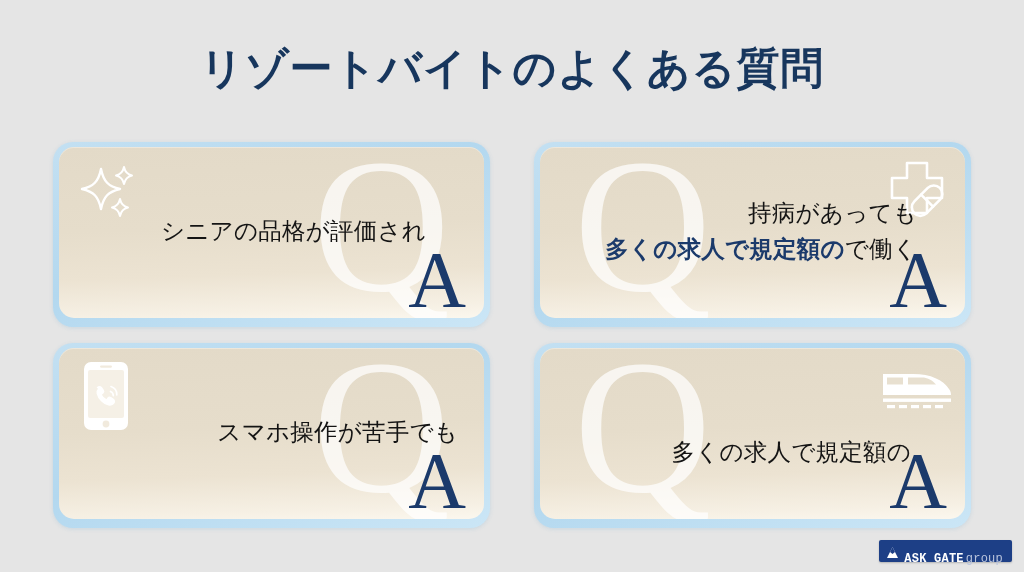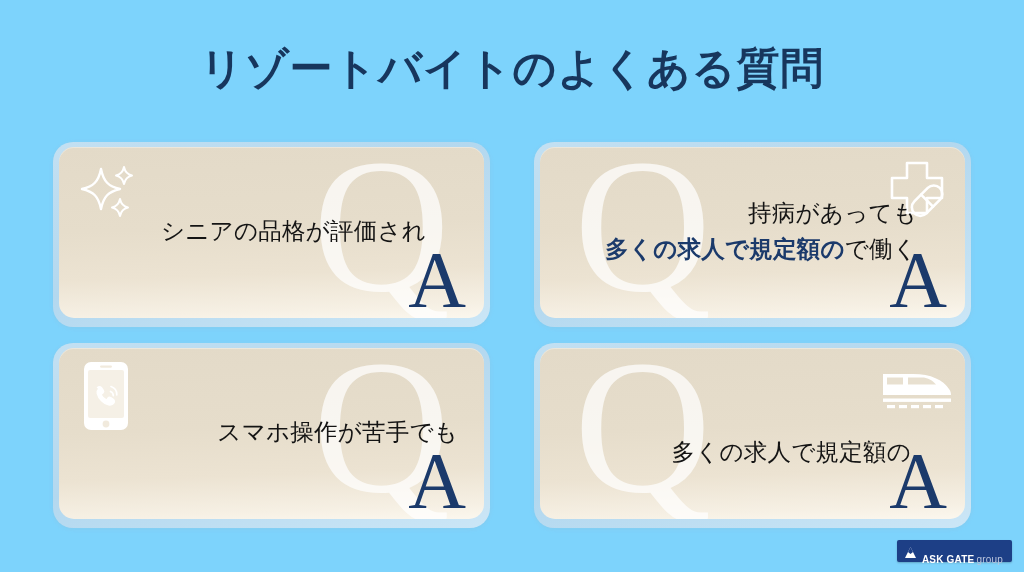--- a/index.html
+++ b/index.html
@@ -10,21 +10,21 @@
     height:572px;
     background:#ffffff;
     font-family:"Liberation Sans","DejaVu Sans",sans-serif;
     overflow:hidden;
   }
 
   #slide {
     position:relative;
     width:1024px;
     height:572px;
-    background:#7dd3fc;
+    background:#e5e5e5;
   }
 
   
   .title {
     position:absolute;
     left:0; top:44px;
     width:1024px;
     text-align:center;
     font-size:43px;
     font-weight:bold;
@@ -159,26 +159,26 @@
     padding:0 9px 0 7px;
     background:#1d3f86;
     border-radius:2px;
     display:flex;
     align-items:center;
     gap:5px;
     box-shadow:0 1px 2px rgba(0,0,0,.22);
   }
   .logo-mark { width:13px; height:13px; }
   .logo-text {
-    font-size:10px;
+    font-size:12px;
     letter-spacing:.02em;
     font-weight:bold;
     color:#ffffff;
     white-space:nowrap;
-    font-family:Liberation Sans, sans-serif;
+    font-family:Liberation Mono, monospace;
     margin-top:16px;
   }
   .logo-text .sub {
     font-weight:normal;
     color:#b9c4dd;
     margin-left:2px;
   }
 </style>
 </head>
 <body>

